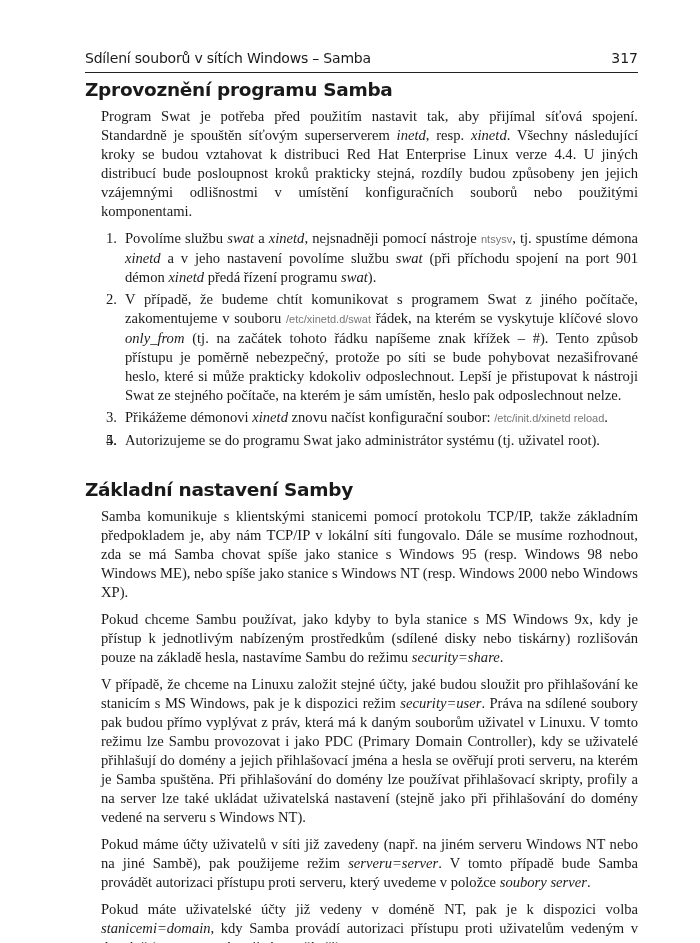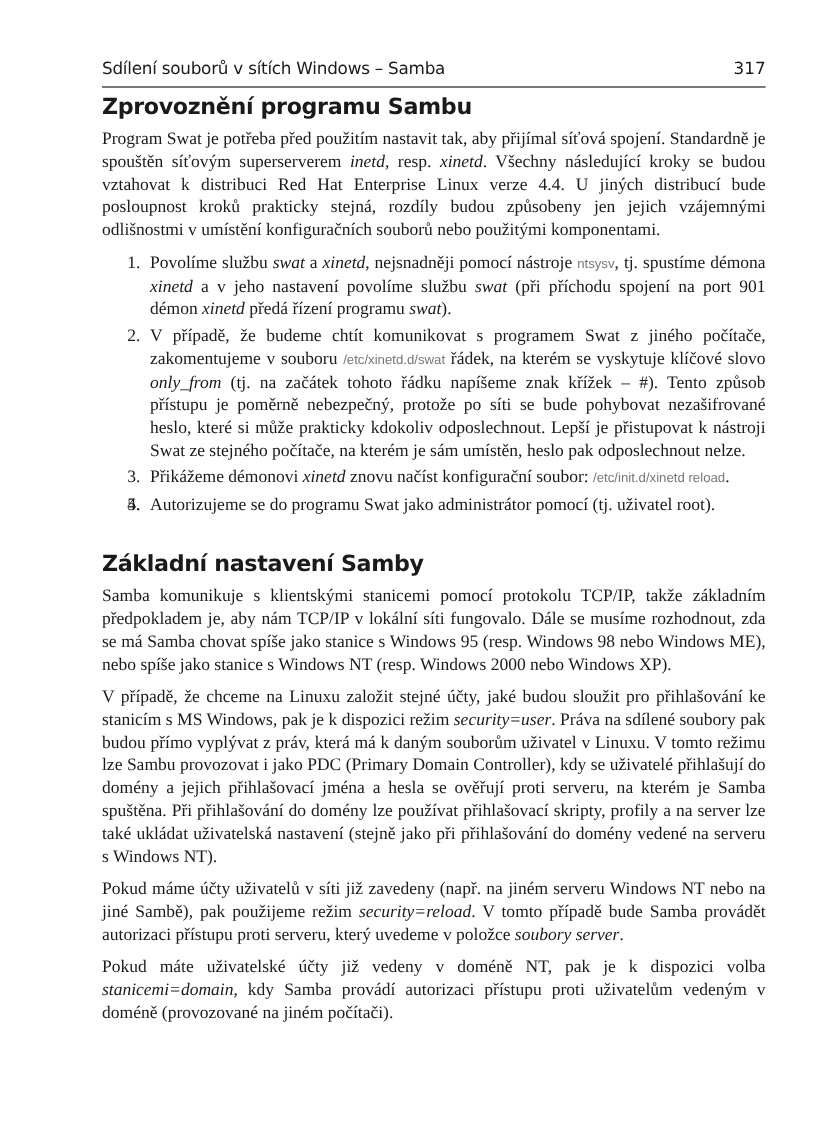--- a/index.html
+++ b/index.html
@@ -4,46 +4,47 @@
 <style>
   html, body { margin: 0; padding: 0; background: #ffffff; }
   body { width: 700px; height: 943px; position: relative; overflow: hidden; color: #1a1a1a; }
   .page { position: absolute; left: 85px; top: 0; width: 553px; }
   .running-head { position: absolute; top: 29px; left: 0; width: 553px; height: 24px; border-bottom: 1px solid #222; font-family: "DejaVu Sans", sans-serif; font-size: 14px; margin-top: 19px; }
   .running-head .title { position: absolute; left: 0; top: 2px; letter-spacing: -0.2px; }
   .running-head .pageno { position: absolute; right: 0; top: 2px; }
   .content { position: absolute; top: 78px; left: 0; width: 553px; font-family: "Liberation Serif", serif; font-size: 14.6px; line-height: 19px; text-align: justify; }
   h2 { font-family: "DejaVu Sans", sans-serif; font-weight: bold; font-size: 18.5px; margin: 0 0 5px 0; line-height: 24px; letter-spacing: -0.3px; }
   h2.second { margin-top: 28px; }
-  p { margin: 0 0 8px 0; hyphens: manual; }
+  p { margin: 0 0 8px 16px; hyphens: manual; }
   ol { margin: 8px 0 6px 0; padding: 0; list-style: none; }
   ol li { position: relative; padding-left: 40px; margin-bottom: 3px; }
   ol li .num { position: absolute; left: 21px; top: 0; }
   code { font-family: Liberation Sans, sans-serif; font-size: 11px; color: #777; }
   em { font-style: italic; }
 </style>
 </head>
 <body>
 
 <div class="page">
   <div class="running-head">
     <span class="title">Sdílení souborů v sítích Windows – Samba</span>
     <span class="pageno">317</span>
   </div>
 
   <div class="content">
-    <h2>Zprovoznění programu Sambu</h2>
+    <h2>Zprovoznění programu Samba</h2>
     <p>Program Swat je potřeba před použitím nastavit tak, aby přijímal síťová spojení. Standardně je spouštěn síťovým superserverem <em>inetd</em>, resp. <em>xinetd</em>. Všechny následující kroky se budou vztahovat k distribuci Red Hat Enterprise Linux verze 4.4. U jiných distribucí bude posloupnost kroků prak­ticky stejná, rozdíly budou způsobeny jen jejich vzájemnými odlišnostmi v umístění konfiguračních souborů nebo použitými komponentami.</p>
     <ol>
       <li><span class="num">1.</span><span>Povolíme službu <em>swat</em> a <em>xinetd</em>, nejsnadněji pomocí nástroje <code>ntsysv</code>, tj. spustíme démona <em>xinetd</em> a v jeho nastavení povolíme službu <em>swat</em> (při příchodu spojení na port 901 démon <em>xinetd</em> předá řízení programu <em>swat</em>).</span></li>
       <li><span class="num">2.</span><span>V případě, že budeme chtít komunikovat s programem Swat z jiného počítače, zakomentu­jeme v souboru <code>/etc/xinetd.d/swat</code> řádek, na kterém se vyskytuje klíčové slovo <em>only_from</em> (tj. na začátek tohoto řádku napíšeme znak křížek – #). Tento způsob přístupu je poměrně nebezpečný, protože po síti se bude pohybovat nezašifrované heslo, které si může prakticky kdokoliv odposlechnout. Lepší je přistupovat k nástroji Swat ze stejného počítače, na kterém je sám umístěn, heslo pak odposlechnout nelze.</span></li>
       <li><span class="num">3.</span><span>Přikážeme démonovi <em>xinetd</em> znovu načíst konfigurační soubor: <code>/etc/init.d/xinetd reload</code>.</span></li>
       <li><span class="num">4.</span></li>
-      <li><span class="num">5.</span><span>Autorizujeme se do programu Swat jako administrátor pomocí (tj. uživatel root).</span></li>
+      <li><span class="num">5.</span><span>Autorizujeme se do programu Swat jako administrátor systému (tj. uživatel root).</span></li>
     </ol>
 
     <h2 class="second">Základní nastavení Samby</h2>
     <p>Samba komunikuje s klientskými stanicemi pomocí protokolu TCP/IP, takže základním předpo­kladem je, aby nám TCP/IP v lokální síti fungovalo. Dále se musíme rozhodnout, zda se má Samba chovat spíše jako stanice s Windows 95  (resp. Windows 98 nebo Windows ME), nebo spíše jako sta­nice s Windows NT (resp. Windows 2000 nebo Windows XP).</p>
+    <p>Pokud chceme Sambu používat, jako kdyby to byla stanice s MS Windows 9x, kdy je přístup k jed­notlivým nabízeným prostředkům (sdílené disky nebo tiskárny)  rozlišován pouze na základě hesla, nastavíme Sambu do režimu <em>security=share</em>.</p>
     <p>V případě, že chceme na Linuxu založit stejné účty, jaké budou sloužit pro přihlašování ke stanicím s MS Windows, pak je k dispozici režim <em>security=user</em>. Práva na sdílené soubory pak budou přímo vyplývat z práv, která má k daným souborům uživatel v Linuxu. V tomto režimu lze Sambu provo­zovat i jako PDC (Primary Domain Controller), kdy se uživatelé přihlašují do domény a jejich při­hlašovací jména a hesla se ověřují proti serveru, na kterém je Samba spuštěna. Při přihlašování do domény lze používat přihlašovací skripty, profily a na server lze také ukládat uživatelská nastavení (stejně jako při přihlašování do domény vedené na serveru s Windows NT).</p>
-    <p>Pokud máme účty uživatelů v síti již zavedeny (např. na jiném serveru Windows NT nebo na jiné Sambě), pak použijeme režim <em>security=reload</em>. V tomto případě bude Samba provádět autorizaci pří­stupu proti serveru, který uvedeme v položce <em>soubory server</em>.</p>
+    <p>Pokud máme účty uživatelů v síti již zavedeny (např. na jiném serveru Windows NT nebo na jiné Sambě), pak použijeme režim <em>serveru=server</em>. V tomto případě bude Samba provádět autorizaci pří­stupu proti serveru, který uvedeme v položce <em>soubory server</em>.</p>
     <p>Pokud máte uživatelské účty již vedeny v doméně NT, pak je k dispozici volba <em>stanicemi=domain</em>, kdy Samba provádí autorizaci přístupu proti uživatelům vedeným v doméně (provozované na jiném počítači).</p>
   </div>
 </div>
 
 </body></html>

